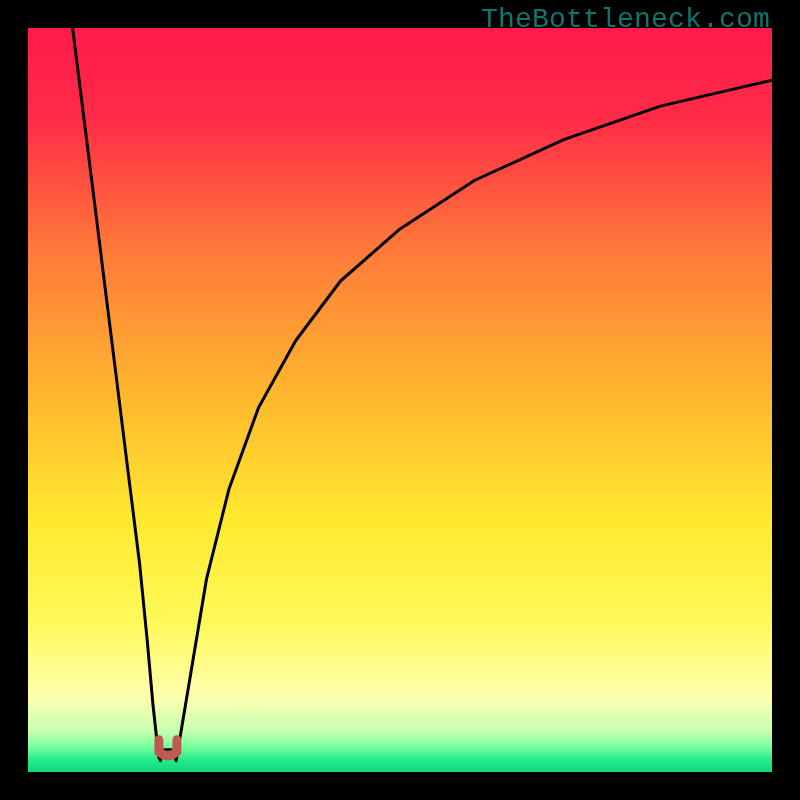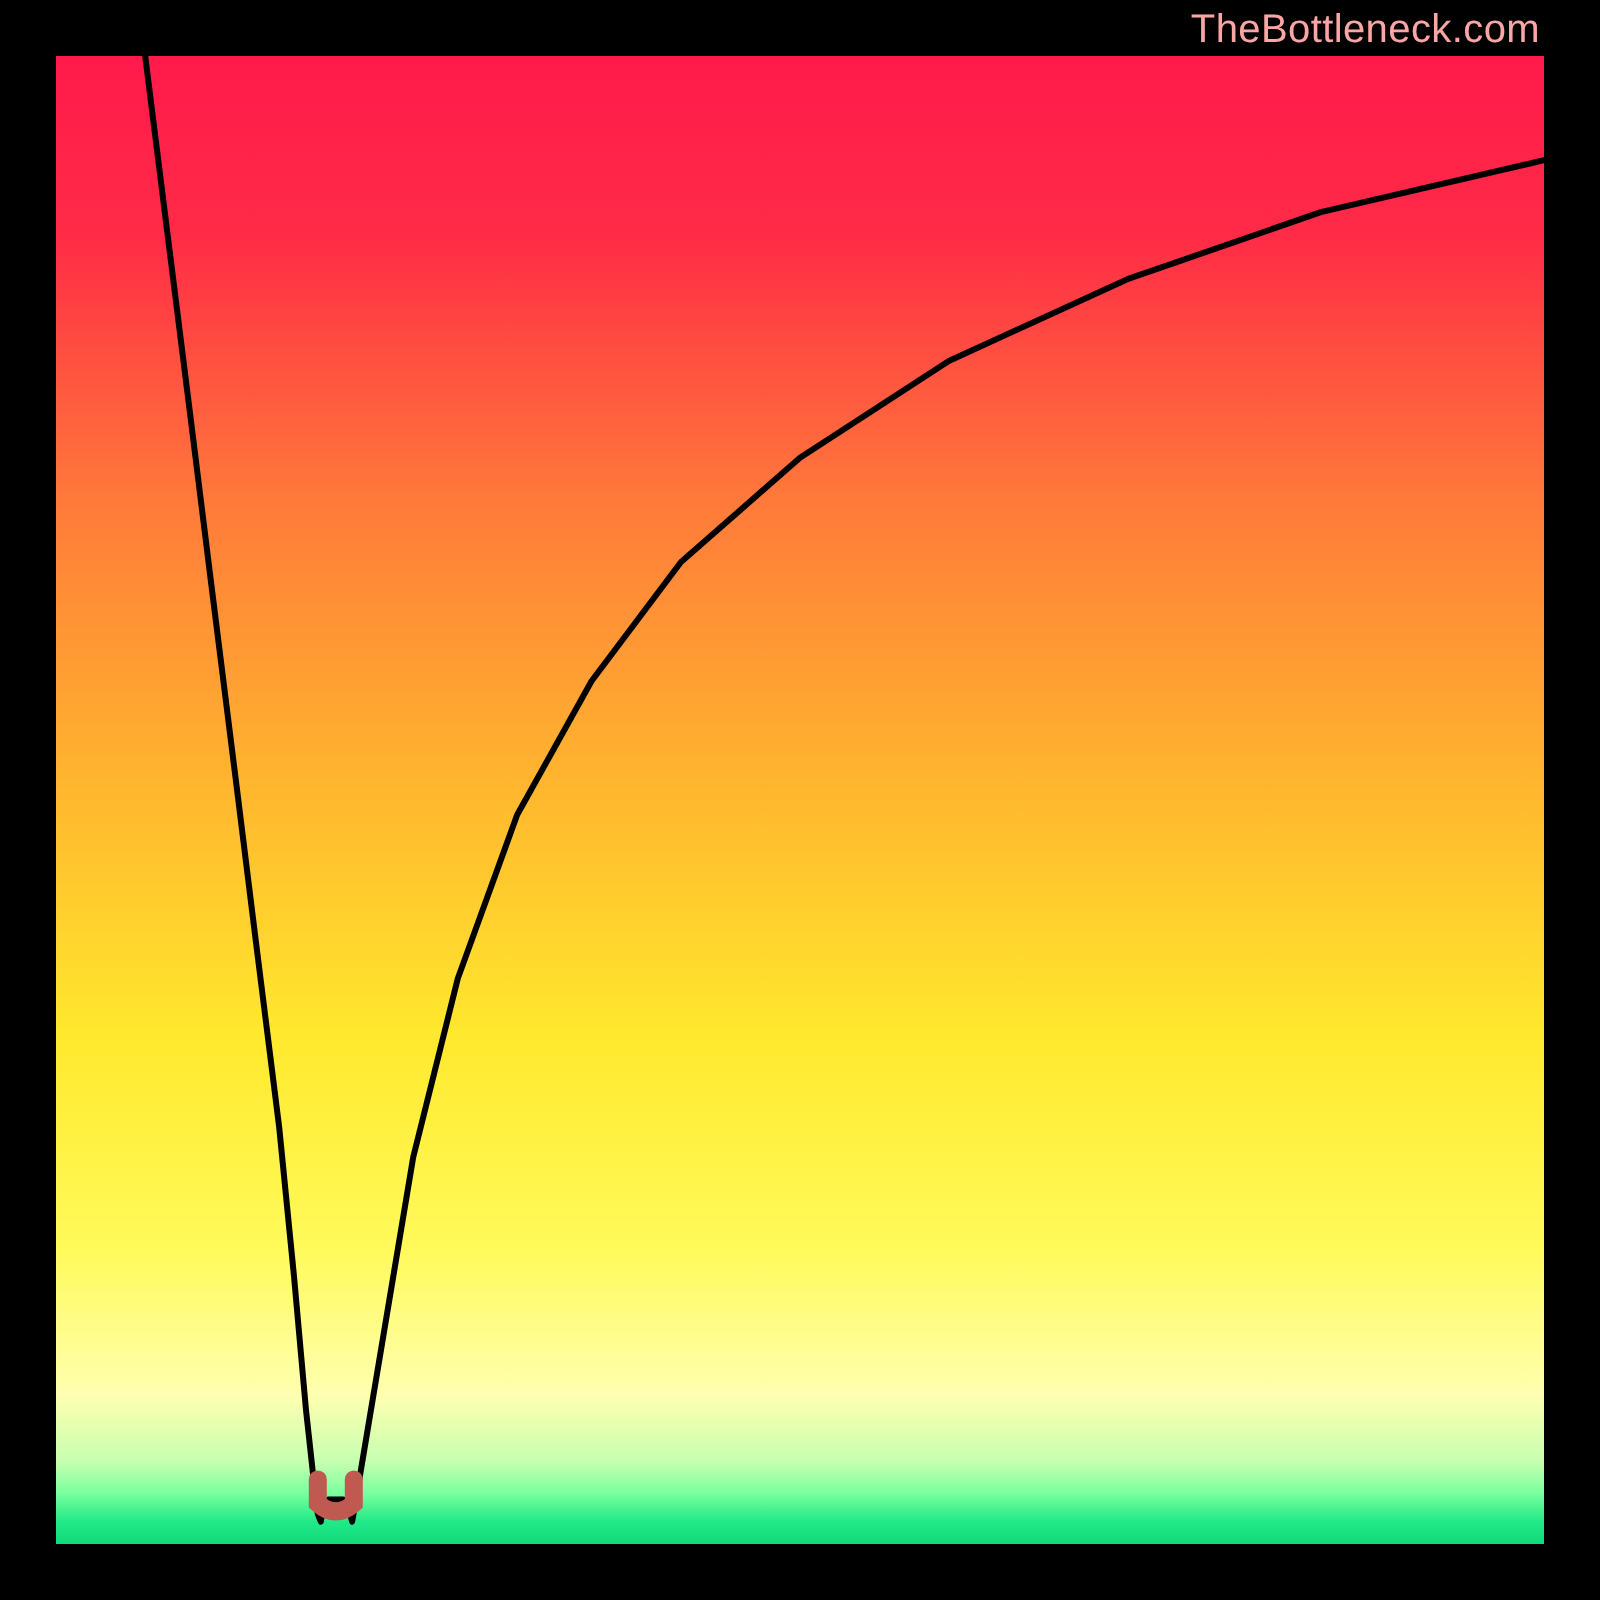--- a/index.html
+++ b/index.html
@@ -38,25 +38,26 @@
     position: absolute;
     left: 0;
     top: 0;
     width: 744px;
     height: 744px;
   }
   .watermark {
     position: absolute;
     top: 4px;
     right: 30px;
-    color: #fca5a5;
-    font-size: 20px;
+    color: #0f766e;
+    font-size: 28px;
     font-weight: 500;
     letter-spacing: 0.2px;
     user-select: none;
+    font-family: Liberation Mono, monospace;
   }
 </style>
 </head>
 <body>
 
 <div class="frame">
   <div class="plot-area">
     <svg class="gradient" viewBox="0 0 744 744" preserveAspectRatio="none">
       <defs>
         <linearGradient id="bg-grad" x1="0" y1="0" x2="0" y2="1">

